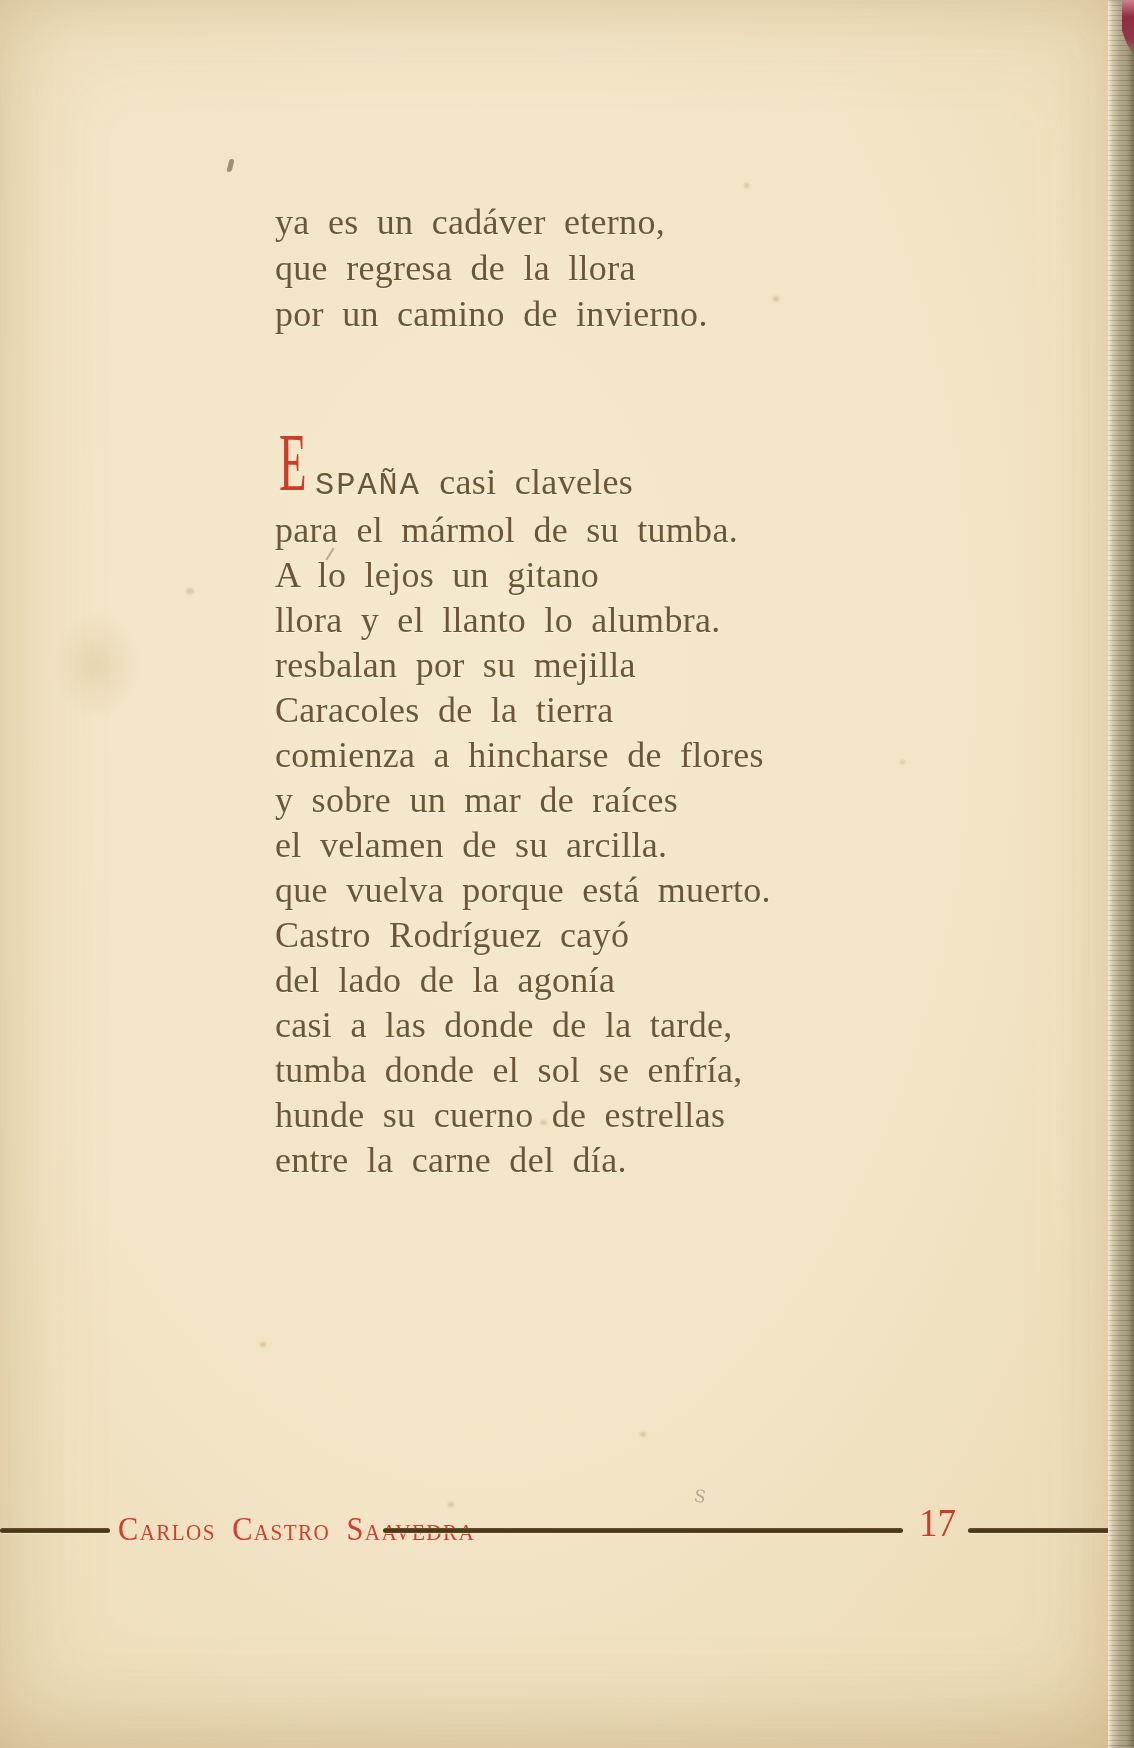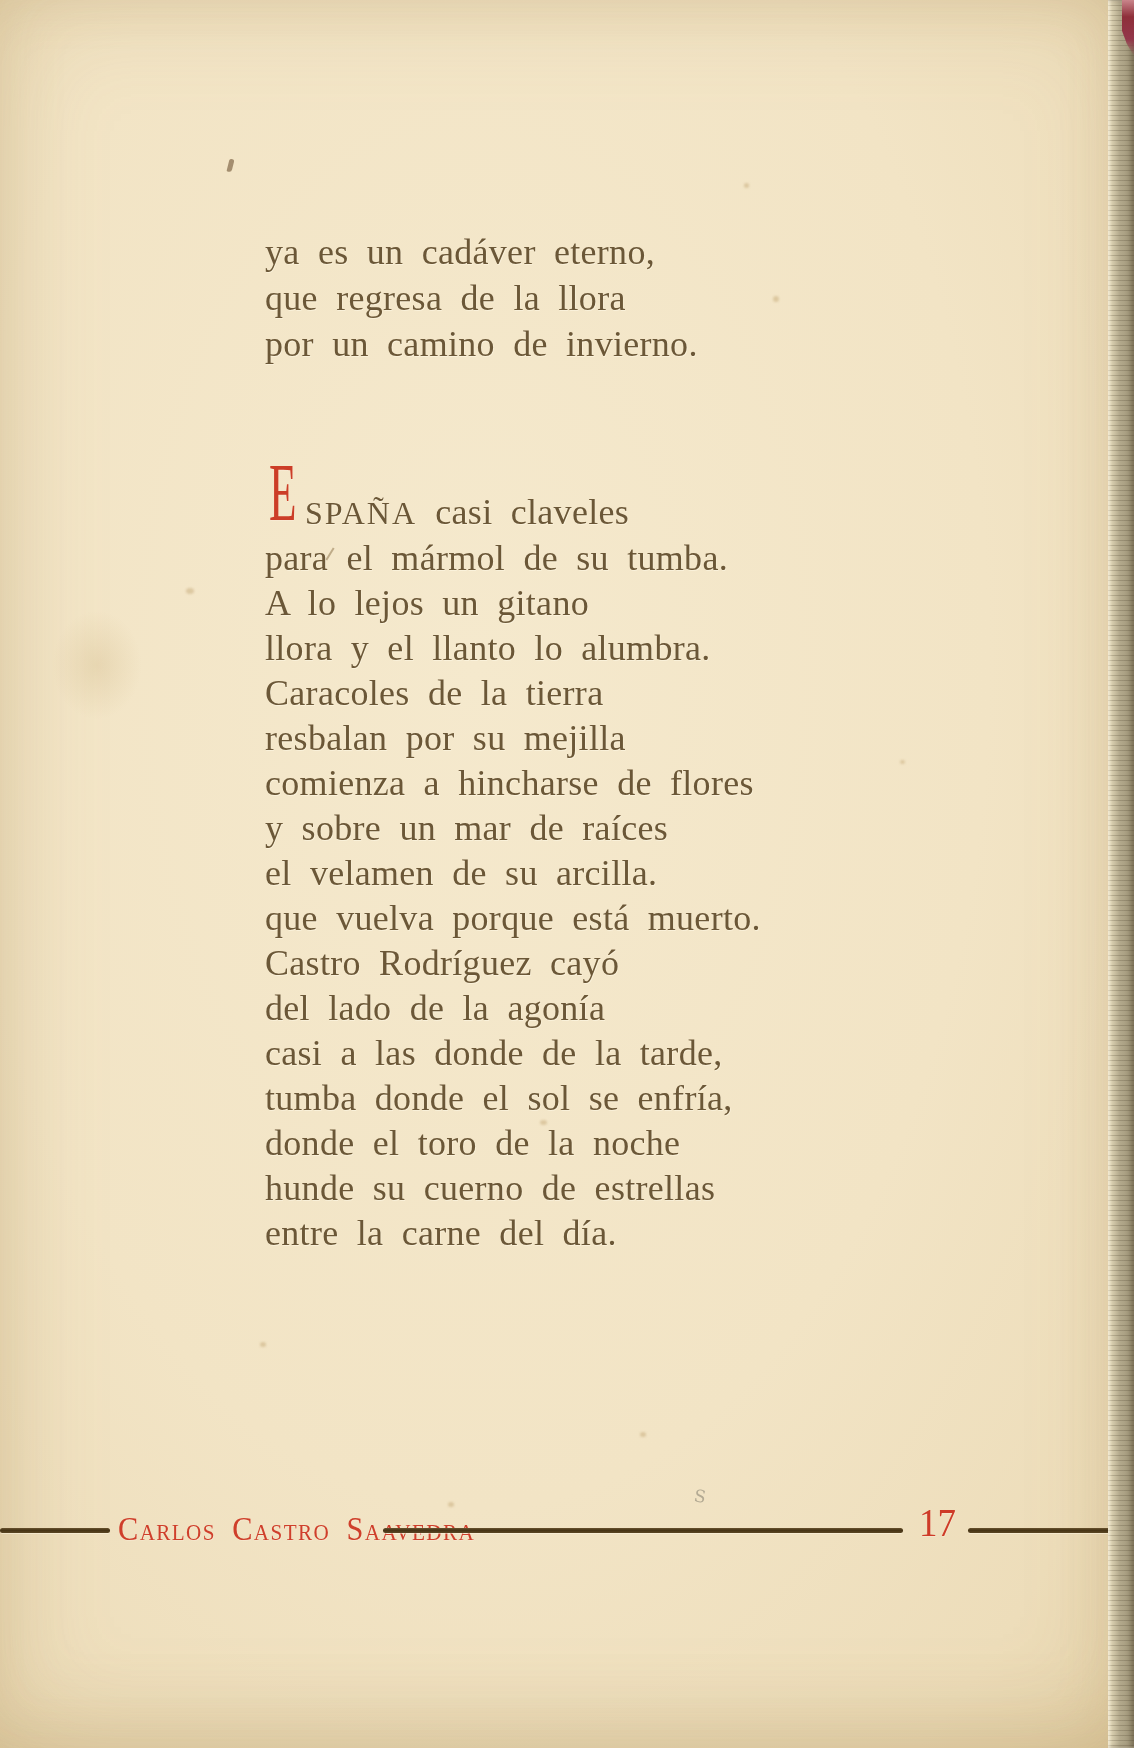--- a/index.html
+++ b/index.html
@@ -13,37 +13,37 @@
     font-family:"Liberation Serif","DejaVu Serif",serif;
     box-shadow:
       inset 0 0 110px rgba(175,140,80,0.22),
       inset -25px 0 55px rgba(165,135,80,0.12),
       inset 0 -30px 70px rgba(170,140,85,0.14);
   }
 
   
   .stanza{
     position:absolute;
-    left:265px;
+    left:275px;
     color:#6b5737;
     font-size:36px;
     word-spacing:9px;
     letter-spacing:0.3px;
     text-shadow:0.6px 1.2px 0 rgba(255,249,231,0.55);
     white-space:nowrap;
-    margin-top:30px;
   }
   .s1{top:199px;line-height:46px;}
   .s2{top:460px;line-height:45px;}
   .line{height:inherit;}
   .line.first{padding-left:40px;}
   .sc{
     font-size:32px;
     letter-spacing:2px;
     word-spacing:6px;
+    font-family:Liberation Mono, monospace;
   }
   .dropcap{
     position:absolute;
     left:4px;top:-38px;
     font-size:82px;line-height:82px;
     color:#cc3d27;
     transform:scaleX(0.55);
     transform-origin:0 0;
     text-shadow:0.5px 1px 0 rgba(255,240,225,0.4);
   }
@@ -158,31 +158,30 @@
     <div class="line">que regresa de la llora</div>
     <div class="line">por un camino de invierno.</div>
   </div>
 
   <div class="stanza s2">
     <span class="dropcap">E</span>
     <div class="line first"><span class="sc">SPAÑA</span><span> casi claveles</span></div>
     <div class="line">para el mármol de su tumba.</div>
     <div class="line">A lo lejos un gitano</div>
     <div class="line">llora y el llanto lo alumbra.</div>
+    <div class="line">resbalan por su mejilla</div>
     <div class="line">Caracoles de la tierra</div>
-    <div class="line">resbalan por su mejilla</div>
     <div class="line">comienza a hincharse de flores</div>
     <div class="line">y sobre un mar de raíces</div>
     <div class="line">el velamen de su arcilla.</div>
     <div class="line">que vuelva porque está muerto.</div>
     <div class="line">Castro Rodríguez cayó</div>
     <div class="line">del lado de la agonía</div>
     <div class="line">casi a las donde de la tarde,</div>
     <div class="line">tumba donde el sol se enfría,</div>
-    <div class="line">donde el toro de la noche</div>
     <div class="line">hunde su cuerno de estrellas</div>
     <div class="line">entre la carne del día.</div>
   </div>
 
   <div class="rule rule-left"></div>
   <div class="author">Carlos Castro Saavedra</div>
   <div class="rule rule-mid"></div>
   <div class="pageno">17</div>
   <div class="rule rule-right"></div>
 

